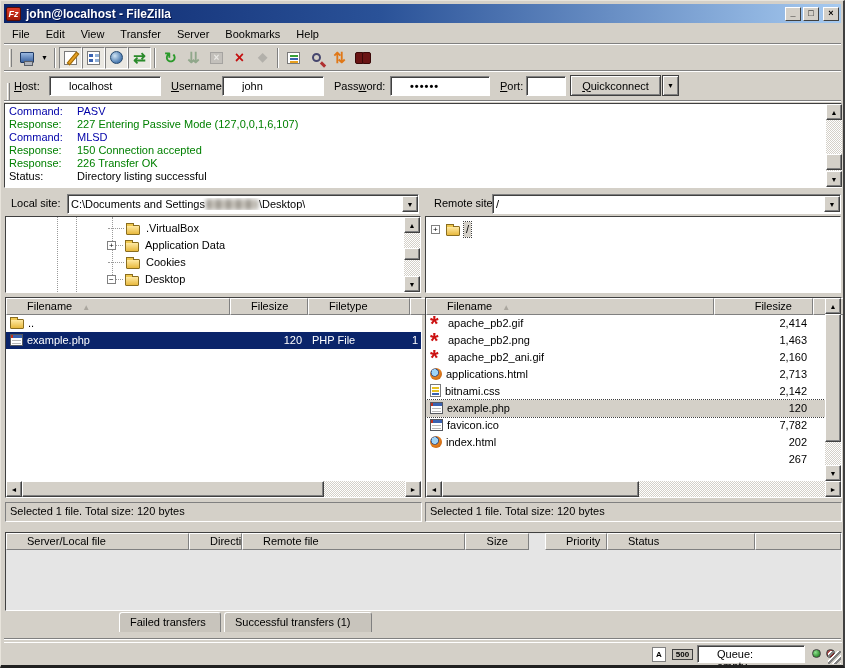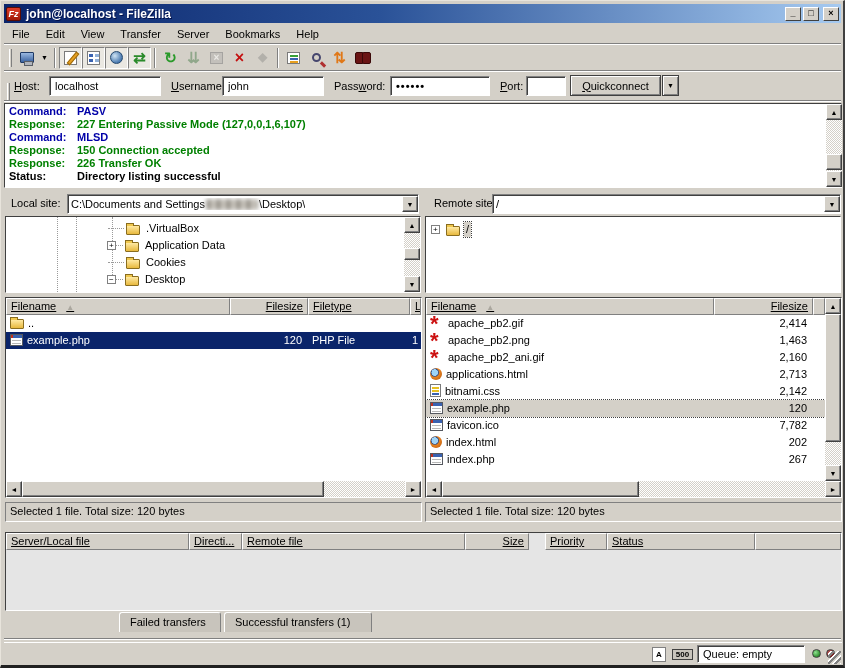--- a/index.html
+++ b/index.html
@@ -46,29 +46,29 @@
   .ic-filter::after{content:"";position:absolute;left:2px;top:2px;width:8px;height:2px;background:#38a038;box-shadow:0 3px 0 #3a62b0,0 6px 0 #e8a020;}
   .ic-mag{width:9px;height:9px;border:2px solid #46466e;border-radius:50%;position:relative;}
   .ic-mag::after{content:"";position:absolute;width:6px;height:3px;background:#b03030;transform:rotate(45deg);left:6px;top:8px;}
   .ic-binoc{width:16px;height:11px;position:relative;}
   .ic-binoc::before,.ic-binoc::after{content:"";position:absolute;top:0;width:7px;height:10px;background:#6a1414;border:1px solid #3a0808;border-radius:2px;}
   .ic-binoc::before{left:0;} .ic-binoc::after{right:0;}
   .ic-xbox{width:13px;height:12px;background:#b8b4ac;border:1px solid #808080;color:#fff;font-weight:bold;font-size:10px;line-height:10px;text-align:center;}
   
   .qbar{left:3px;top:71px;width:837px;height:40px;display:flex;align-items:center;}
   .field{height:20px;background:#fff;border:1px solid;border-color:#808080 #fff #fff #808080;
-    box-shadow:inset 1px 1px 0 #404040;padding:2px 5px;font:11px "Liberation Sans",sans-serif;}
+    box-shadow:inset 1px 1px 0 #404040;padding:2px 19px;font:11px "Liberation Sans",sans-serif;}
   .m{text-decoration:underline;}
   .btn{height:21px;background:#d4d0c8;border:1px solid #404040;
     box-shadow:inset 1px 1px 0 #fff, inset -1px -1px 0 #808080;
     font:11px "Liberation Sans",sans-serif;padding:0 8px;}
   
   .log{left:3px;top:102px;width:838px;height:85px;background:#fff;
     border:1px solid;border-color:#404040 #fff #fff #404040;padding:1px 0;overflow:hidden;}
-  .logrow{display:flex;height:13px;line-height:13px;font-weight:bold;}
+  .logrow{display:flex;height:13px;line-height:13px;}
   .loglabel{width:72px;padding-left:4px;flex-shrink:0;}
   .k-command{color:#0000a8;} .k-response{color:#008000;} .k-status{color:#000;}
   
   .sbtn{background:#d4d0c8;border:1px solid;border-color:#fff #404040 #404040 #fff;
     box-shadow:inset -1px -1px 0 #808080;display:flex;align-items:center;justify-content:center;
     font-size:7px;color:#000;}
   .sthumb{background:#d4d0c8;border:1px solid;border-color:#fff #404040 #404040 #fff;
     box-shadow:inset -1px -1px 0 #808080;}
   .strack{background:#eae8e3;background-image:repeating-conic-gradient(#fff 0 25%,#d4d0c8 0 50%);background-size:2px 2px;}
   
@@ -84,21 +84,21 @@
   .guide{border-left:1px dotted #9a9a9a;width:1px;}
   .expander{width:9px;height:9px;background:#fff;border:1px solid #808080;font-size:8px;
     line-height:7px;text-align:center;font-family:"Liberation Mono",monospace;}
   .treelabel{padding:0 2px;line-height:15px;}
   .sel-gray{background:#d4d0c8;outline:1px dotted #404040;}
   
   .listpanel{background:#fff;border:1px solid;border-color:#404040 #fff #fff #404040;}
   .hcell{position:absolute;top:0;height:17px;background:#d4d0c8;
     border-top:1px solid #fff;border-left:1px solid #fff;
     border-right:1px solid #808080;border-bottom:1px solid #808080;
-    line-height:15px;padding:0 4px;overflow:hidden;white-space:nowrap;text-decoration:underline;}
+    line-height:15px;padding:0 20px;overflow:hidden;white-space:nowrap;}
   .hr{text-align:right;}
   .sortmark{color:#aaa69e;font-size:8px;margin-left:10px;}
   .frow{position:absolute;height:17px;line-height:17px;white-space:nowrap;}
   .frow .cell{position:absolute;top:0;height:17px;overflow:hidden;}
   .sel-navy{background:#0a246a;color:#fff;}
   .fi{display:inline-block;width:14px;height:13px;position:relative;vertical-align:-2px;margin:0 4px 0 2px;}
   .fi-folder{height:10px;margin-top:3px;background:linear-gradient(#ffe9a2,#e8b93e);border:1px solid #8a6d1f;border-radius:1px;}
   .fi-folder::before{content:"";position:absolute;top:-3px;left:-1px;width:6px;height:2px;background:#f0c84e;border:1px solid #8a6d1f;border-bottom:none;}
   .fi-image{color:#cc1111;font-weight:bold;}
   .fi-image::before{content:"*";font-size:22px;line-height:20px;position:absolute;left:0;top:-2px;}
@@ -355,21 +355,20 @@
     </div>
     <div class="frow" style="left:0;top:119px;width:430px;">
       <span class="cell" style="left:2px;width:286px;"><span class="fi fi-php"></span><span>favicon.ico</span></span>
       <span class="cell" style="left:288px;width:93px;text-align:right;">7,782</span>
     </div>
     <div class="frow" style="left:0;top:136px;width:399px;">
       <span class="cell" style="left:2px;width:286px;"><span class="fi fi-firefox"></span><span>index.html</span></span>
       <span class="cell" style="left:288px;width:93px;text-align:right;">202</span>
     </div>
     <div class="frow" style="left:0;top:153px;width:399px;">
-      <span class="cell" style="left:2px;width:286px;"><span class="fi fi-php"></span><span>index.php</span></span>
       <span class="cell" style="left:288px;width:93px;text-align:right;">267</span>
     </div>
 
     <div class="abs strack" style="right:0;top:0;width:16px;height:183px;">
       <div class="abs sbtn" style="left:0;top:0;width:16px;height:16px;">▲</div>
       <div class="abs sthumb" style="left:0;top:16px;width:16px;height:128px;"></div>
       <div class="abs sbtn" style="left:0;top:167px;width:16px;height:16px;">▼</div>
     </div>
 
     <div class="abs strack" style="left:0;bottom:0;width:415px;height:16px;">

